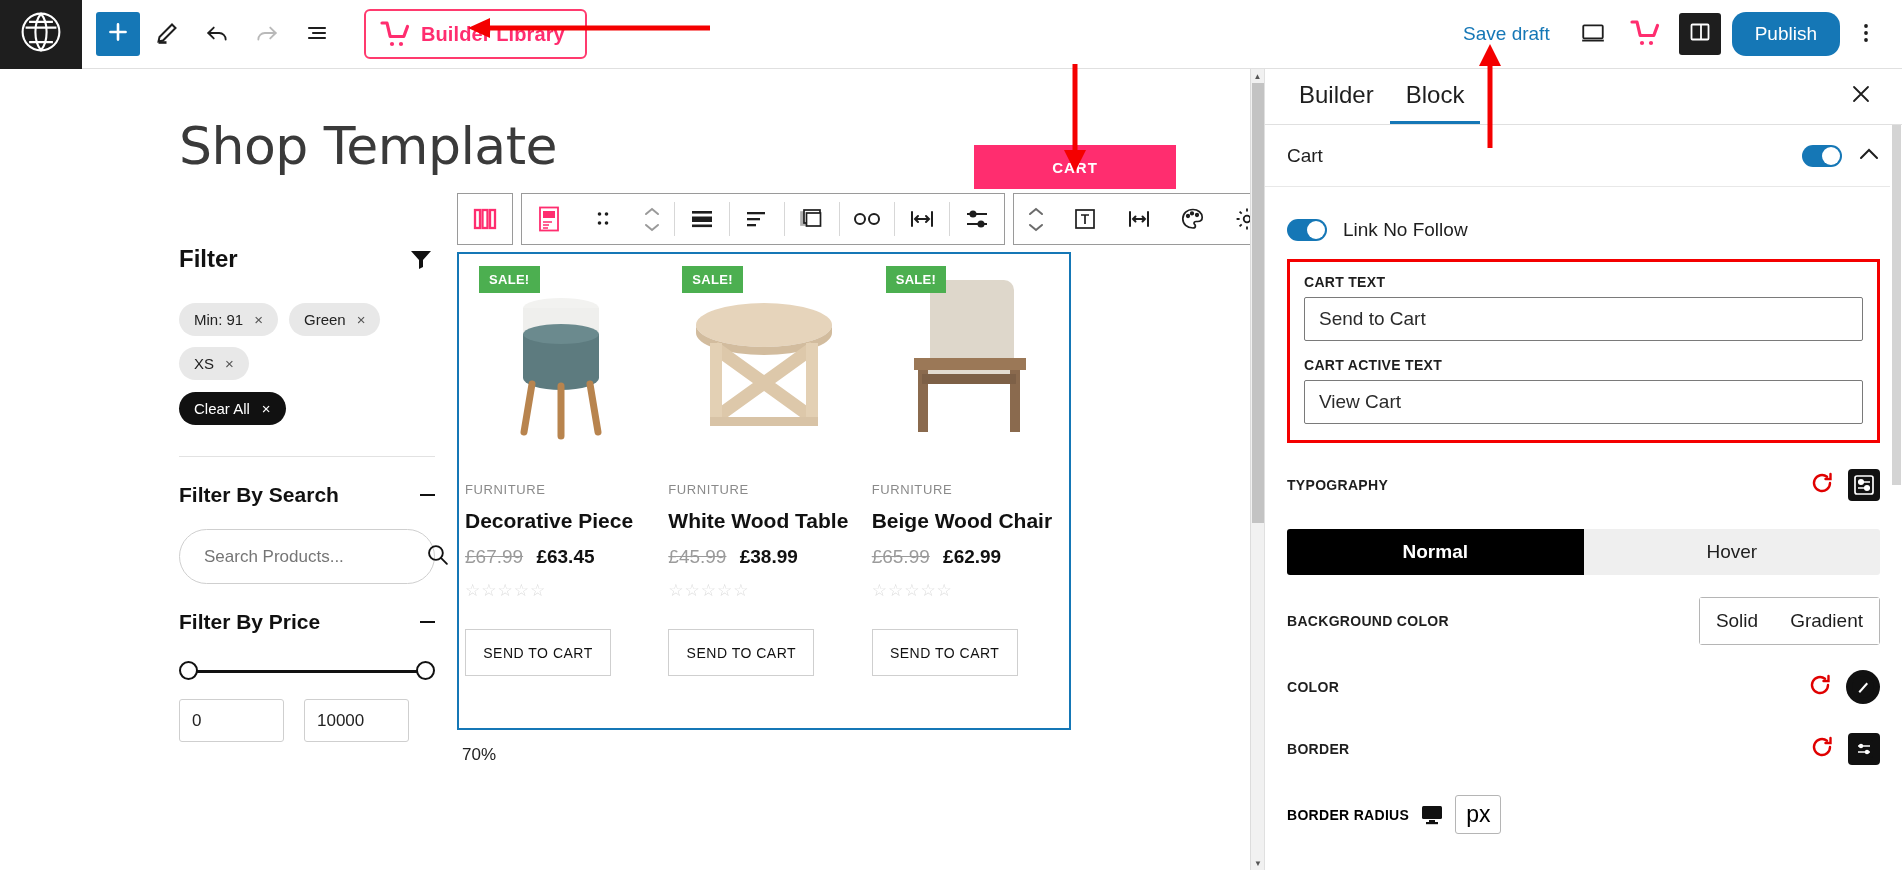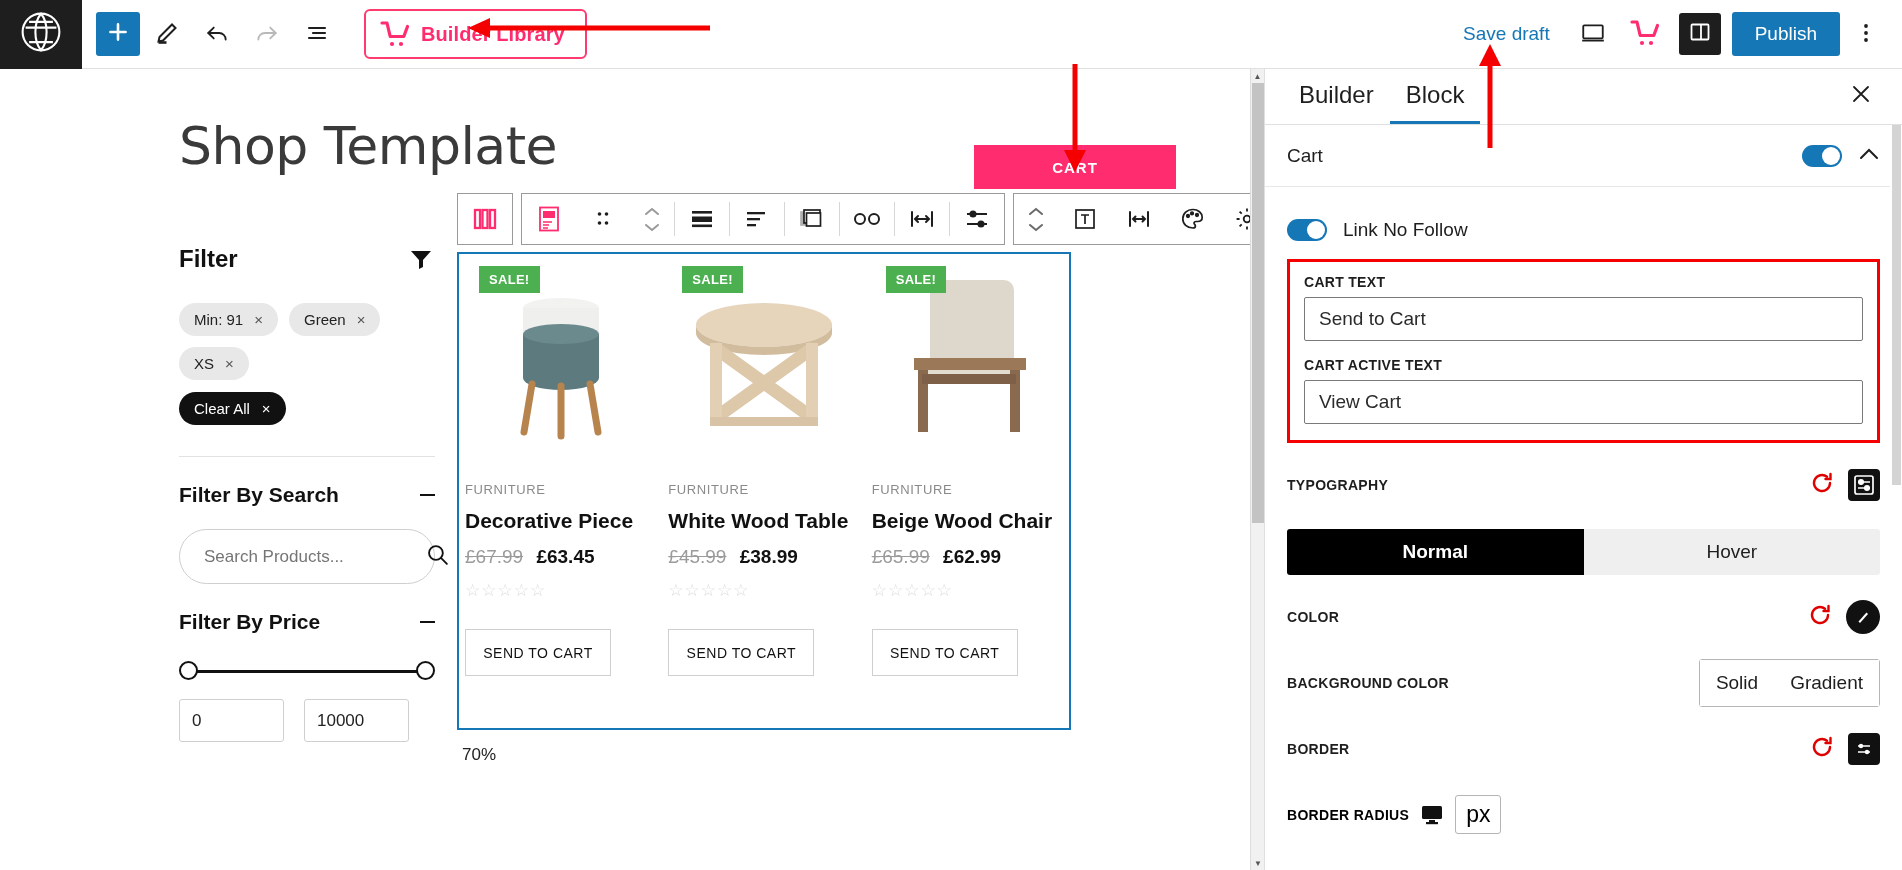--- a/index.html
+++ b/index.html
@@ -51,21 +51,21 @@
   }
   .icon-btn {
     width: 46px; height: 46px; display: flex; align-items: center; justify-content: center;
     background: transparent; border: none; cursor: pointer;
   }
   .sidebar-toggle {
     width: 42px; height: 42px; background: #1e1e1e; border-radius: 3px;
     display: flex; align-items: center; justify-content: center; cursor: pointer; margin: 0 5px;
   }
   .publish-btn {
-    background: #1577b6; color: #fff; border: none; border-radius: 3px;
+    background: #1577b6; color: #fff; border: none; border-radius: 14px;
     font-size: 19px; padding: 11px 23px; cursor: pointer; font-family: "Liberation Sans", sans-serif;
   }
   .more-btn { width: 40px; height: 46px; display:flex; align-items:center; justify-content:center;
     background:none;border:none;cursor:pointer; }
 
   
   .canvas {
     position: absolute; top: 69px; left: 0; width: 1250px; height: 801px;
     background: #fff; overflow: hidden;
   }
@@ -706,41 +706,41 @@
           </svg>
         </span>
       </div>
 
       <div class="nh">
         <button class="on">Normal</button>
         <button class="off">Hover</button>
       </div>
 
       <div class="sec-row">
+        <span class="cap">BACKGROUND COLOR</span>
+        <span class="solgrad">
+          <button>Solid</button>
+          <button>Gradient</button>
+        </span>
+      </div>
+
+      <div class="sec-row">
         <span class="cap">COLOR</span>
         <span class="spacer"></span>
         <span class="reset">
           <svg width="24" height="24" viewBox="0 0 24 24" fill="none" stroke="#e00000" stroke-width="2.4" stroke-linecap="round">
             <path d="M20 12a8 8 0 11-3-6.2"></path>
               <path d="M20.5 3v5h-5"></path>
           </svg>
         </span>
         <span class="circ-btn">
           <svg width="22" height="22" viewBox="0 0 22 22">
             <circle cx="11" cy="11" r="11" fill="#111"></circle>
             <path d="M6.5 15.5l8-9 1.5 1.5-8 9z" fill="#fff"></path>
           </svg>
-        </span>
-      </div>
-
-      <div class="sec-row">
-        <span class="cap">BACKGROUND COLOR</span>
-        <span class="solgrad">
-          <button>Solid</button>
-          <button>Gradient</button>
         </span>
       </div>
 
       <div class="sec-row">
         <span class="cap">BORDER</span>
         <span class="spacer"></span>
         <span class="reset">
           <svg width="24" height="24" viewBox="0 0 24 24" fill="none" stroke="#e00000" stroke-width="2.4" stroke-linecap="round">
             <path d="M20 12a8 8 0 11-3-6.2"></path>
               <path d="M20.5 3v5h-5"></path>

